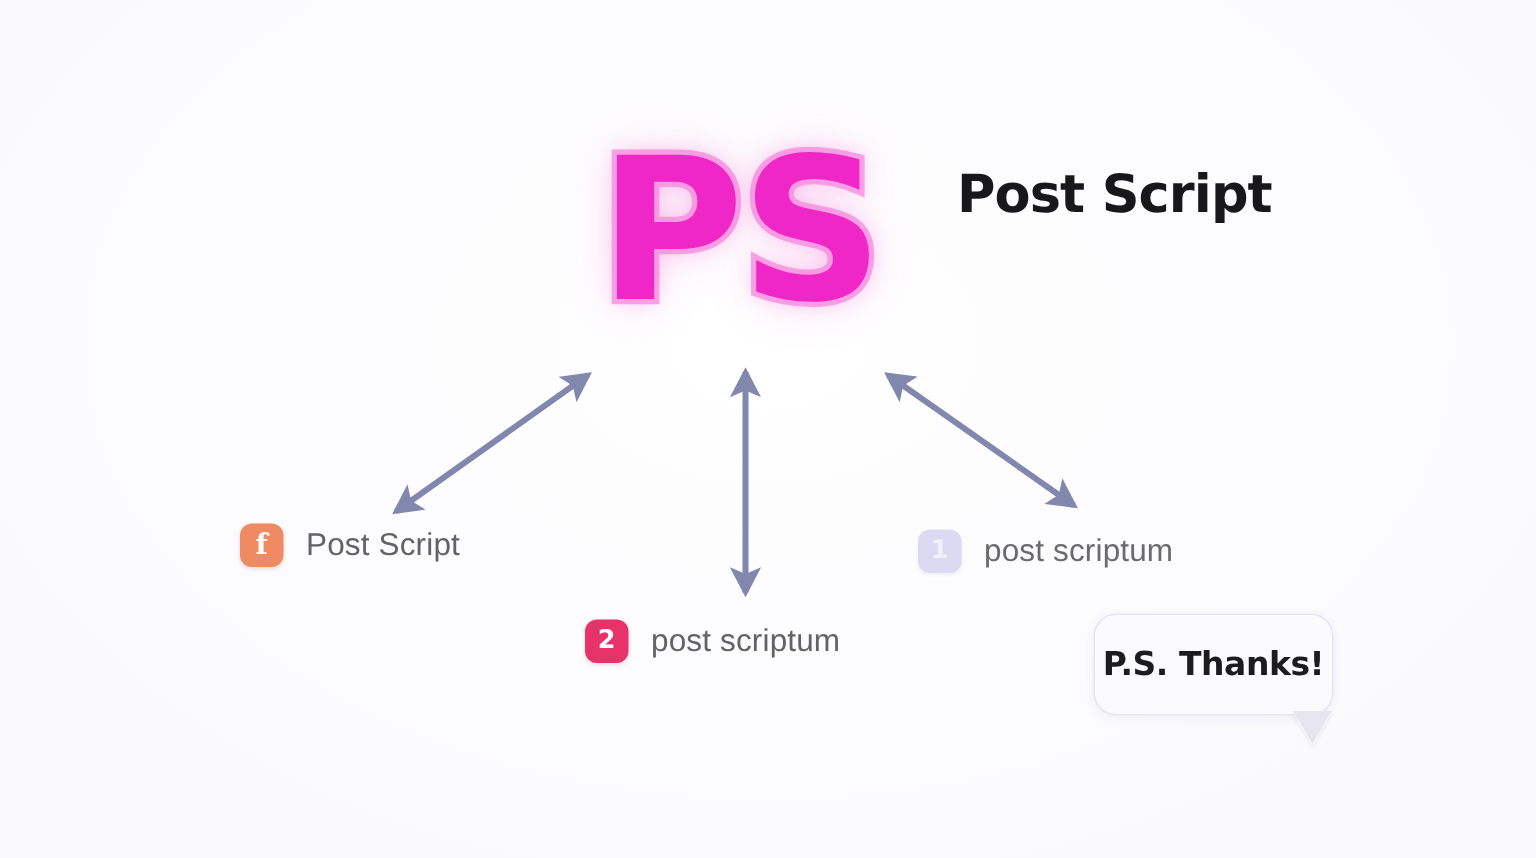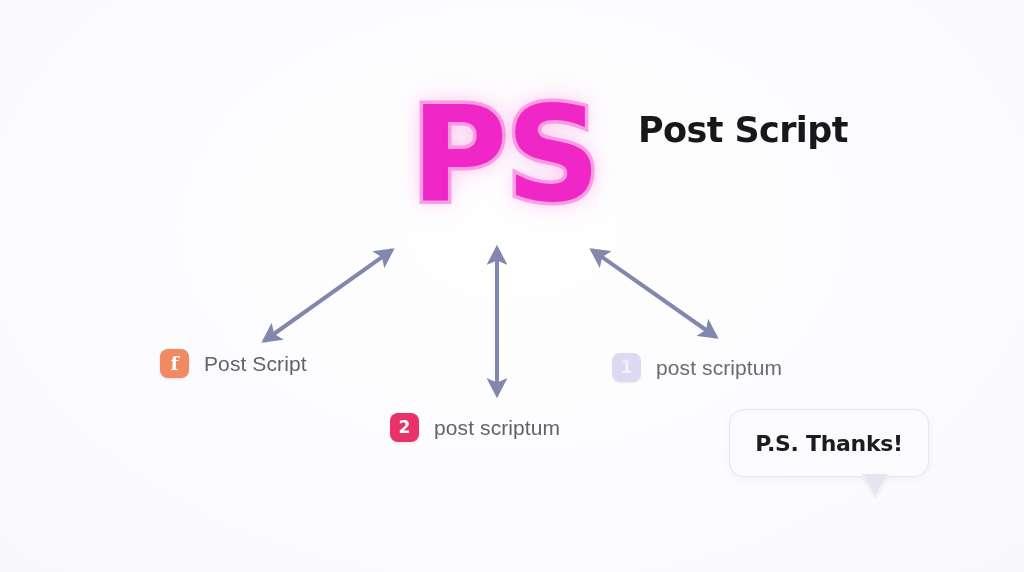--- a/index.html
+++ b/index.html
@@ -29,21 +29,21 @@
     left: 0;
     top: 0;
     width: 1024px;
     height: 572px;
     pointer-events: none;
   }
 
   
   .hero-logo {
     position: absolute;
-    left: 385px;
+    left: 373px;
     top: 74px;
     width: 240px;
     height: 160px;
     display: flex;
     align-items: center;
     justify-content: center;
     font-family: "DejaVu Sans", sans-serif;
     font-weight: bold;
     font-size: 132px;
     letter-spacing: -2px;
@@ -132,21 +132,21 @@
   #branch-left .branch-badge  { background: #ef8a63; font-family: "DejaVu Serif", serif; font-size: 19px; }
   #branch-mid .branch-badge   { background: #e8336a; }
   #branch-right .branch-badge { background: #dcd9f2; color: #f2f1fb; box-shadow: 0 1px 2px rgba(60,50,110,0.07); }
   #branch-right .branch-label { color: #6a6a70; }
 
   
   .speech-bubble {
     position: absolute;
     left: 729px;
     top: 409px;
-    width: 200px;
+    width: 160px;
     height: 68px;
     background: #fbfafd;
     border: 1.5px solid #e7e5f0;
     border-radius: 15px;
     display: flex;
     align-items: center;
     justify-content: center;
     box-shadow: 0 2px 7px rgba(70,60,110,0.055);
     box-sizing: border-box;
   }

